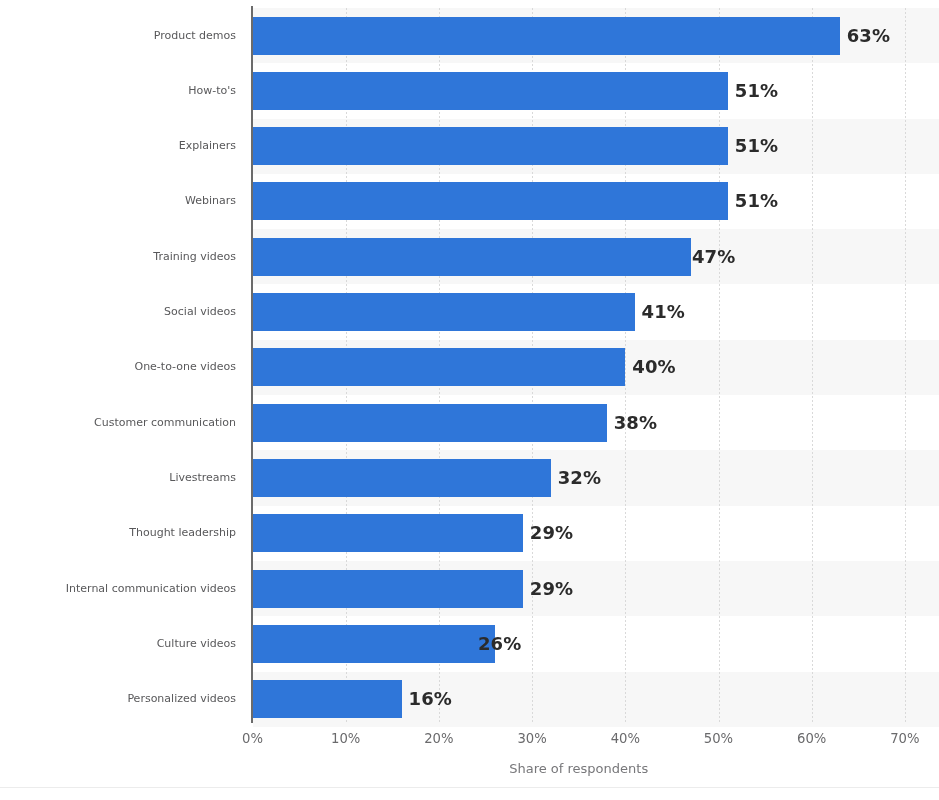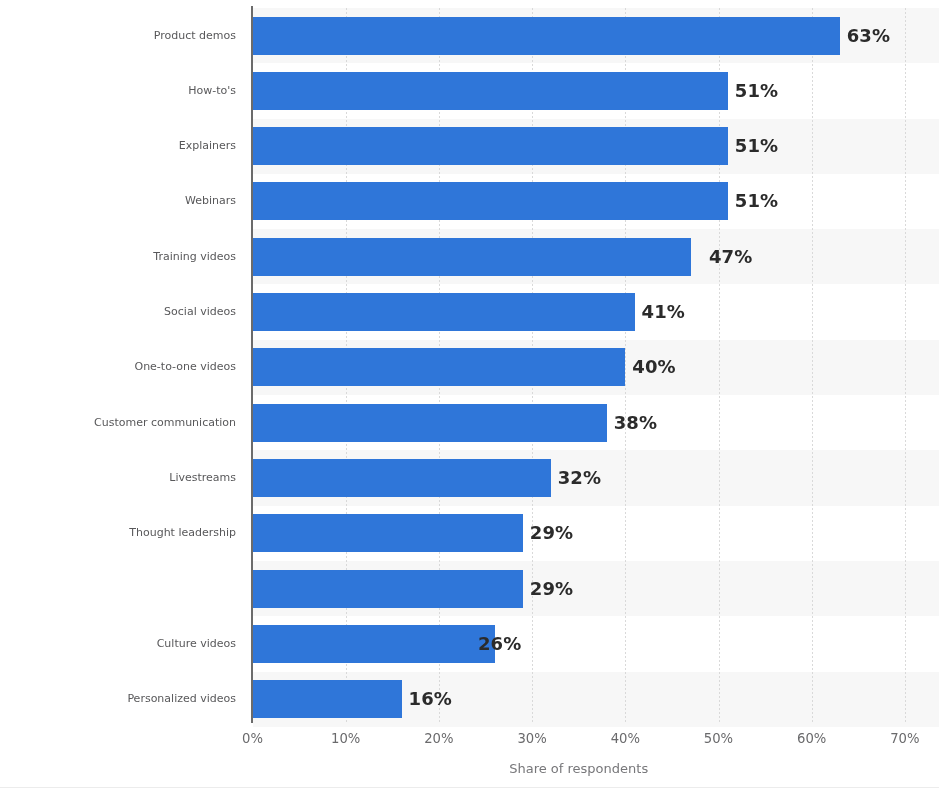--- a/index.html
+++ b/index.html
@@ -189,21 +189,21 @@
         <div class="bar-value" style="left: 734.82px;">51%</div>
       </div>
       <div class="row" style="top: 173.9px;">
         <div class="cat-label">Webinars</div>
         <div class="bar" style="width: 475.32px;"></div>
         <div class="bar-value" style="left: 734.82px;">51%</div>
       </div>
       <div class="row" style="top: 229.2px;">
         <div class="cat-label">Training videos</div>
         <div class="bar" style="width: 438.04px;"></div>
-        <div class="bar-value" style="left: 709px; text-align: center;">47%</div>
+        <div class="bar-value" style="left: 692px; text-align: center;">47%</div>
       </div>
       <div class="row" style="top: 284.5px;">
         <div class="cat-label">Social videos</div>
         <div class="bar" style="width: 382.12px;"></div>
         <div class="bar-value" style="left: 641.62px;">41%</div>
       </div>
       <div class="row" style="top: 339.8px;">
         <div class="cat-label">One-to-one videos</div>
         <div class="bar" style="width: 372.8px;"></div>
         <div class="bar-value" style="left: 632.3px;">40%</div>
@@ -217,20 +217,21 @@
         <div class="cat-label">Livestreams</div>
         <div class="bar" style="width: 298.24px;"></div>
         <div class="bar-value" style="left: 557.74px;">32%</div>
       </div>
       <div class="row" style="top: 505.7px;">
         <div class="cat-label">Thought leadership</div>
         <div class="bar" style="width: 270.28px;"></div>
         <div class="bar-value" style="left: 529.78px;">29%</div>
       </div>
       <div class="row" style="top: 561px;">
+        <div class="cat-label">Internal communication videos</div>
         <div class="bar" style="width: 270.28px;"></div>
         <div class="bar-value" style="left: 529.78px;">29%</div>
       </div>
       <div class="row" style="top: 616.3px;">
         <div class="cat-label">Culture videos</div>
         <div class="bar" style="width: 242.32px;"></div>
         <div class="bar-value" style="left: 478px;">26%</div>
       </div>
       <div class="row" style="top: 671.6px;">
         <div class="cat-label">Personalized videos</div>

